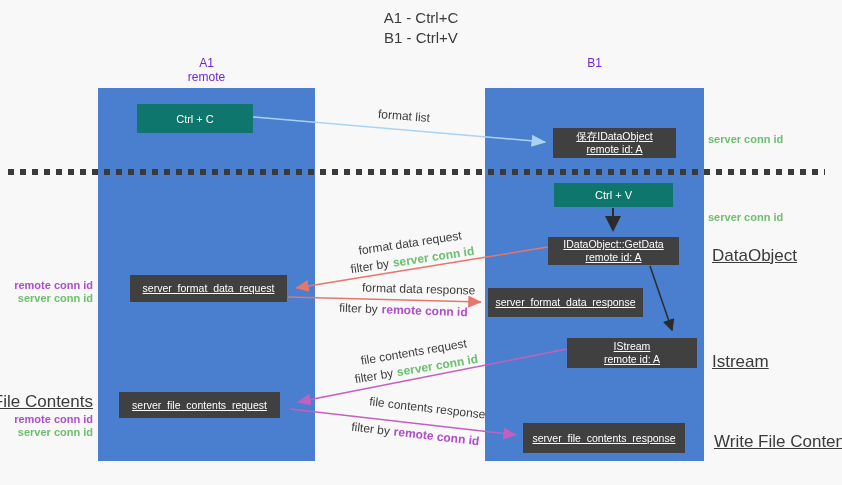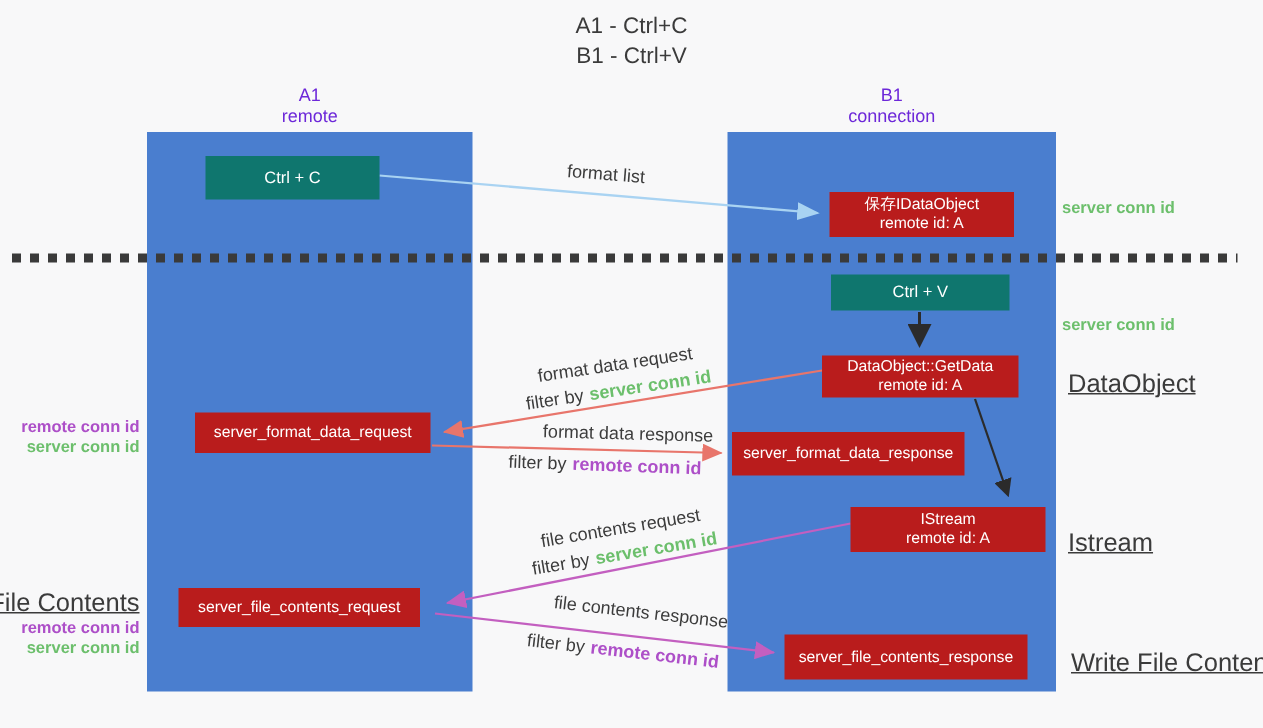--- a/index.html
+++ b/index.html
@@ -18,21 +18,21 @@
   #lane-right{left:485px;width:219px;}
 
   #separator{position:absolute;left:8px;top:169px;width:817px;height:6px;z-index:4;
     background:repeating-linear-gradient(90deg,#3a3a3a 0 6px,transparent 6px 12px);}
 
   svg.arrows{position:absolute;left:0;top:0;z-index:2;}
 
   .node{position:absolute;z-index:3;display:flex;flex-direction:column;align-items:center;
         justify-content:center;color:#fff;text-align:center;white-space:nowrap;}
   .node.green{background:#0f766e;font-size:11px;}
-  .node.orange{background:#b91c1c;font-size:10.5px;line-height:13px;}
+  .node.orange{background:#404040;font-size:10.5px;line-height:13px;text-decoration:underline;}
 
   #node-ctrl-c{left:137px;top:104px;width:116px;height:29px;}
   #node-ctrl-v{left:554px;top:183px;width:119px;height:24px;}
   #node-save-idataobject{left:553px;top:128px;width:123px;height:30px;}
   #node-getdata{left:548px;top:237px;width:131px;height:28px;}
   #node-format-response{left:488px;top:288px;width:155px;height:29px;}
   #node-istream{left:567px;top:338px;width:130px;height:30px;}
   #node-file-response{left:523px;top:423px;width:162px;height:30px;}
   #node-format-request{left:130px;top:275px;width:157px;height:27px;}
   #node-file-request{left:119px;top:392px;width:161px;height:26px;}
@@ -78,21 +78,20 @@
     <div>A1 - Ctrl+C</div>
     <div>B1 - Ctrl+V</div>
   </div>
 
   <div class="lane-header" id="lane-header-left">
     <div>A1</div>
     <div>remote</div>
   </div>
   <div class="lane-header" id="lane-header-right">
     <div>B1</div>
-    <div>connection</div>
   </div>
 
   <div class="lane" id="lane-left"></div>
   <div class="lane" id="lane-right"></div>
 
   <div id="separator"></div>
 
   <svg class="arrows" width="842" height="485">
     <defs>
       <marker id="m-blue" markerWidth="10" markerHeight="8" refX="9" refY="4" orient="auto">
@@ -122,21 +121,21 @@
   </div>
   <div class="node green" id="node-ctrl-v">
     <span>Ctrl + V</span>
   </div>
 
   <div class="node orange" id="node-save-idataobject">
     <div>保存IDataObject</div>
     <div>remote id: A</div>
   </div>
   <div class="node orange" id="node-getdata">
-    <div>DataObject::GetData</div>
+    <div>IDataObject::GetData</div>
     <div>remote id: A</div>
   </div>
   <div class="node orange" id="node-istream">
     <div>IStream</div>
     <div>remote id: A</div>
   </div>
   <div class="node orange" id="node-format-request">
     <span>server_format_data_request</span>
   </div>
   <div class="node orange" id="node-format-response">

